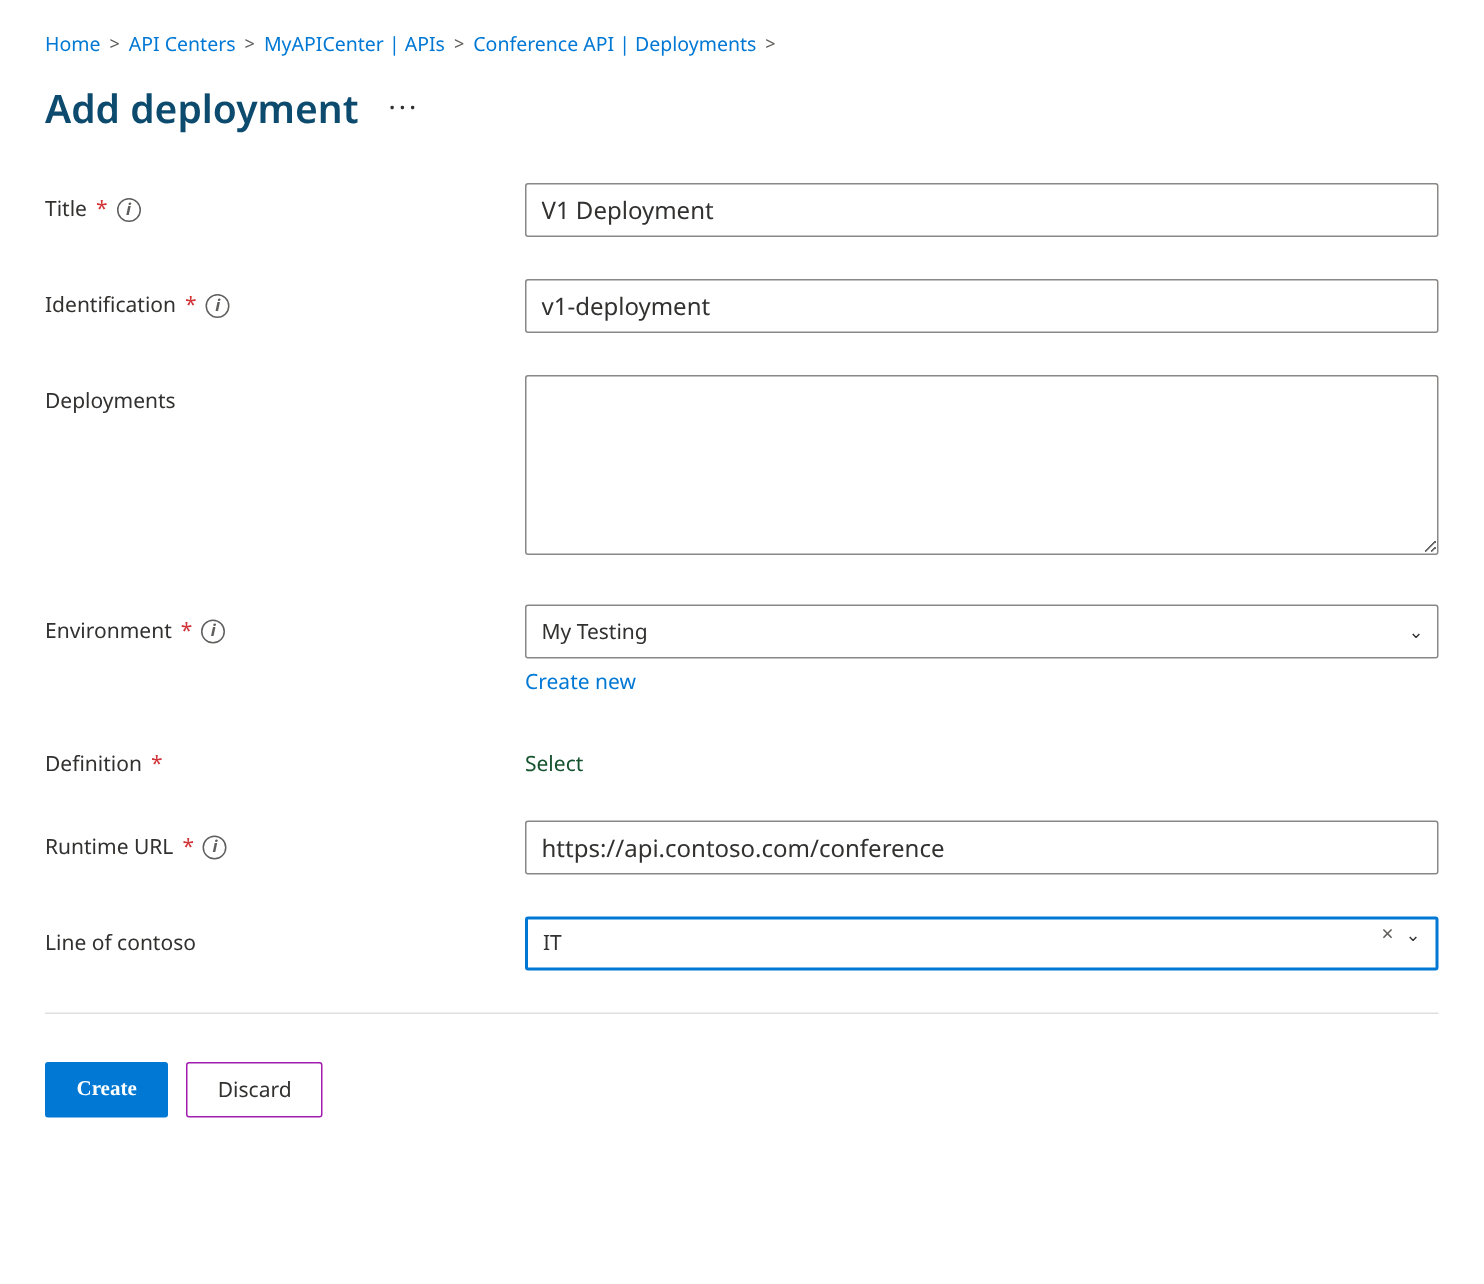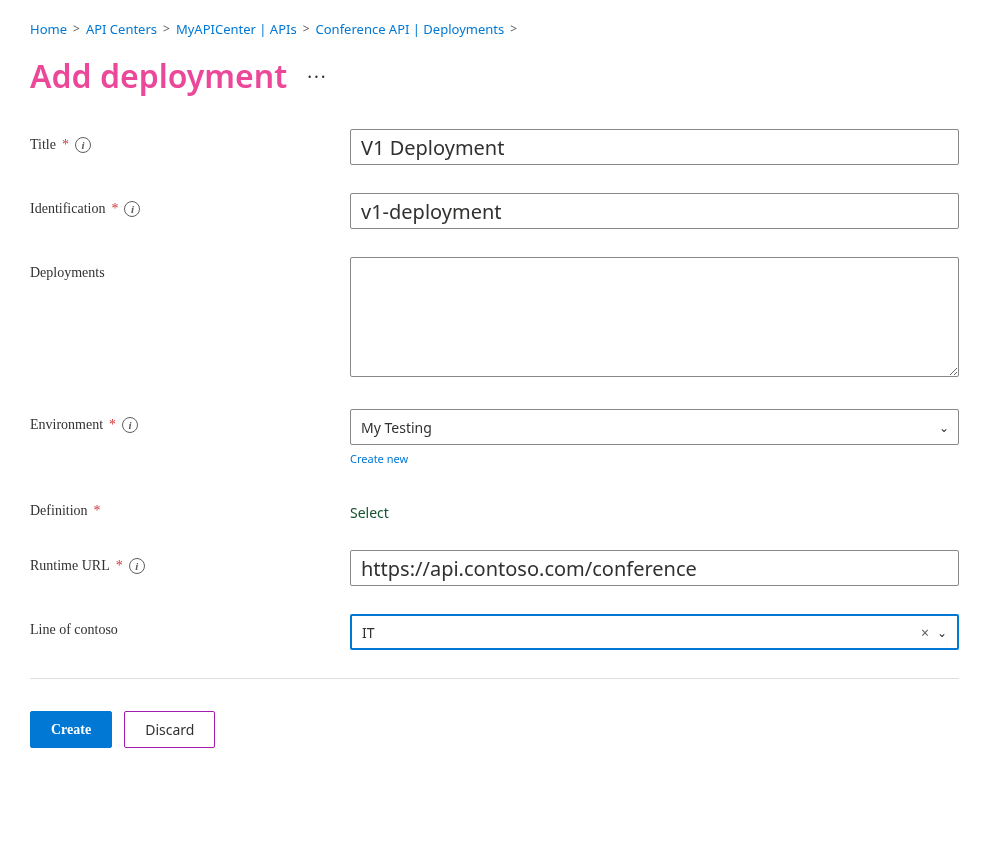--- a/index.html
+++ b/index.html
@@ -36,23 +36,23 @@
     }
 
     .page-header {
       display: flex;
       align-items: center;
       gap: 12px;
       margin-bottom: 32px;
     }
 
     .page-title {
-      font-size: 32px;
+      font-size: 26px;
       font-weight: 600;
-      color: #ec4899;
+      color: #0c4a6e;
     }
 
     .more-options {
       color: #323130;
       font-size: 18px;
       cursor: pointer;
       letter-spacing: 2px;
       padding: 4px 8px;
       border-radius: 2px;
     }
@@ -71,21 +71,20 @@
       width: 320px;
       flex-shrink: 0;
       padding-top: 8px;
     }
 
     .form-label {
       display: flex;
       align-items: center;
       gap: 6px;
       font-size: 14px;
-      font-family: Liberation Serif, serif;
     }
 
     .form-label .required {
       color: #d13438;
     }
 
     .form-label .info-icon {
       display: inline-flex;
       align-items: center;
       justify-content: center;
@@ -103,21 +102,21 @@
     .form-input-col {
       flex: 1;
     }
 
     .form-input {
       width: 100%;
       height: 36px;
       padding: 6px 10px;
       border: 1px solid #8a8886;
       border-radius: 2px;
-      font-size: 20px;
+      font-size: 16px;
       color: #323130;
       outline: none;
       font-family: inherit;
     }
 
     .form-textarea {
       width: 100%;
       height: 120px;
       padding: 6px 10px;
       border: 1px solid #8a8886;
@@ -157,41 +156,41 @@
       transform: translateY(-50%);
       pointer-events: none;
       color: #323130;
       font-size: 12px;
     }
 
     .create-new-link {
       display: inline-block;
       margin-top: 6px;
       color: #0078d4;
-      font-size: 11px;
+      font-size: 14px;
       cursor: pointer;
       text-decoration: none;
     }
 
     .select-link {
       color: #14532d;
       font-size: 14px;
       cursor: pointer;
       text-decoration: none;
       padding-top: 8px;
       display: inline-block;
     }
 
     .combobox-wrapper {
       position: relative;
       width: 100%;
       border: 2px solid #0078d4;
       border-radius: 2px;
       display: flex;
-      align-items: center;
+      align-items: flex-start;
       background: #ffffff;
       height: 36px;
     }
 
     .combobox-input {
       flex: 1;
       border: none;
       outline: none;
       padding: 6px 10px;
       font-size: 14px;

